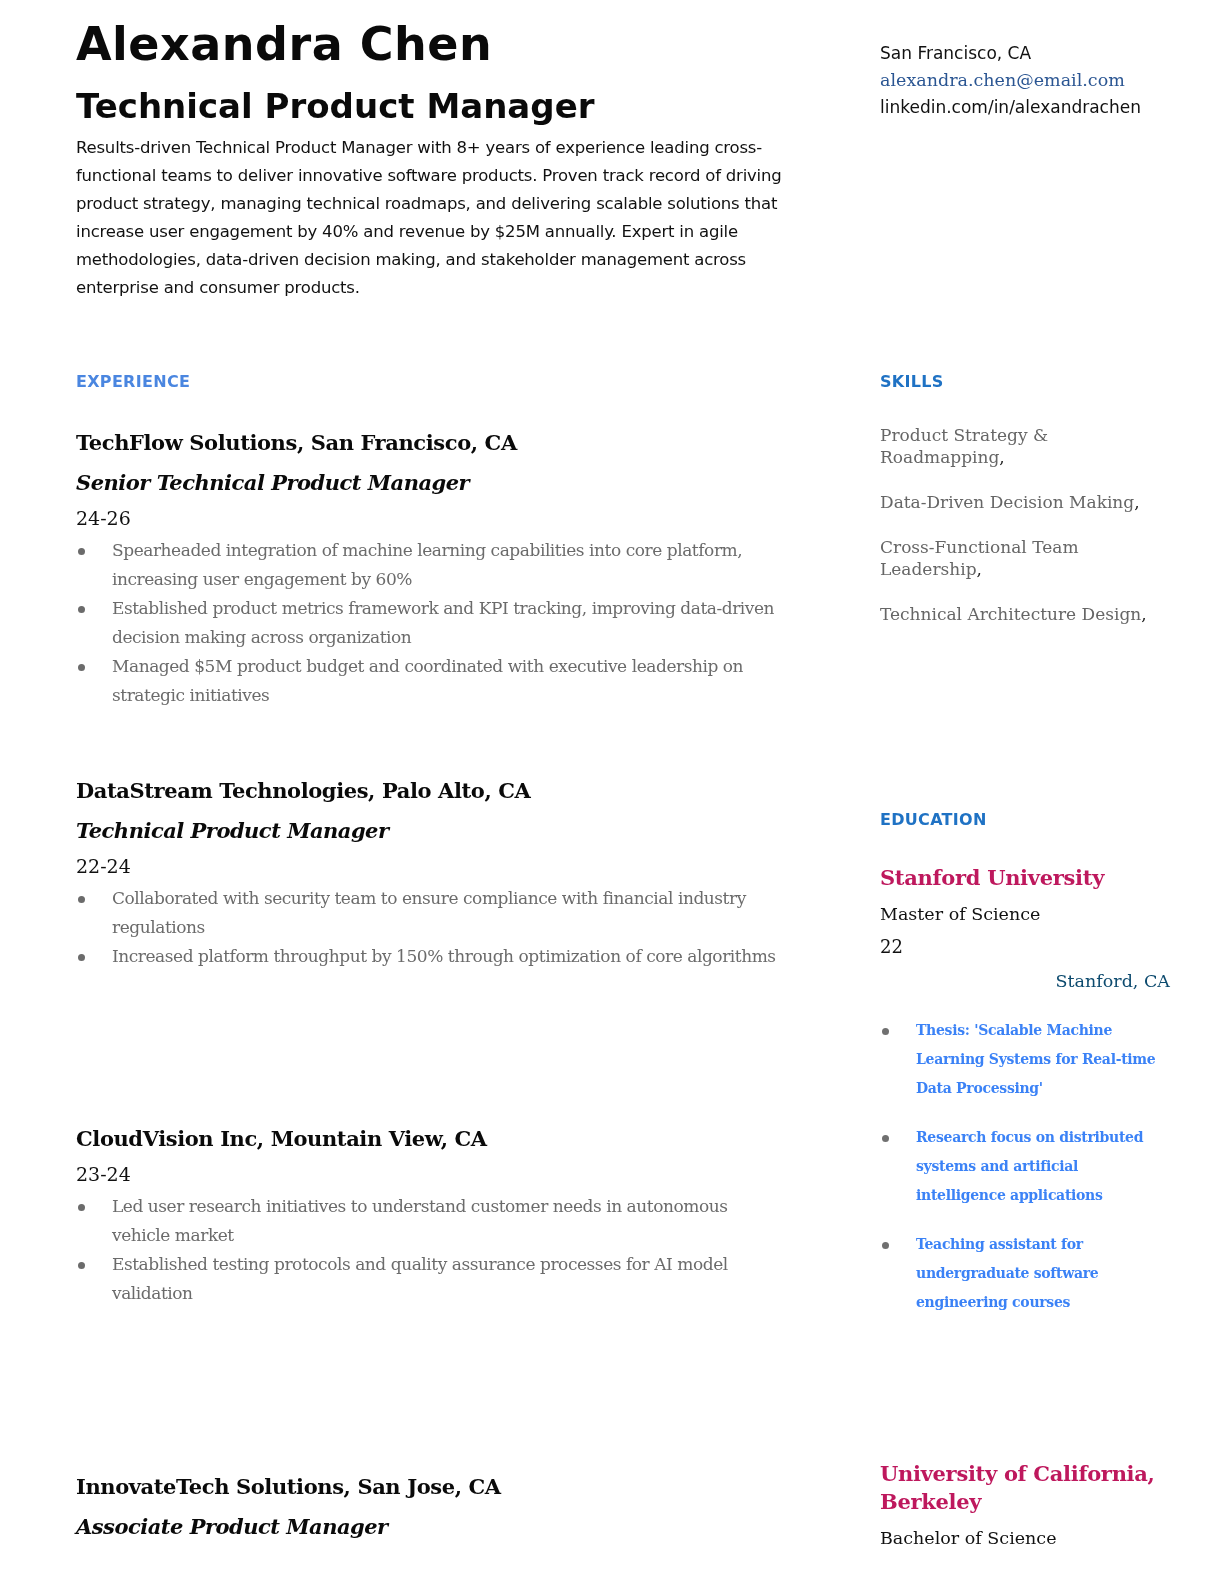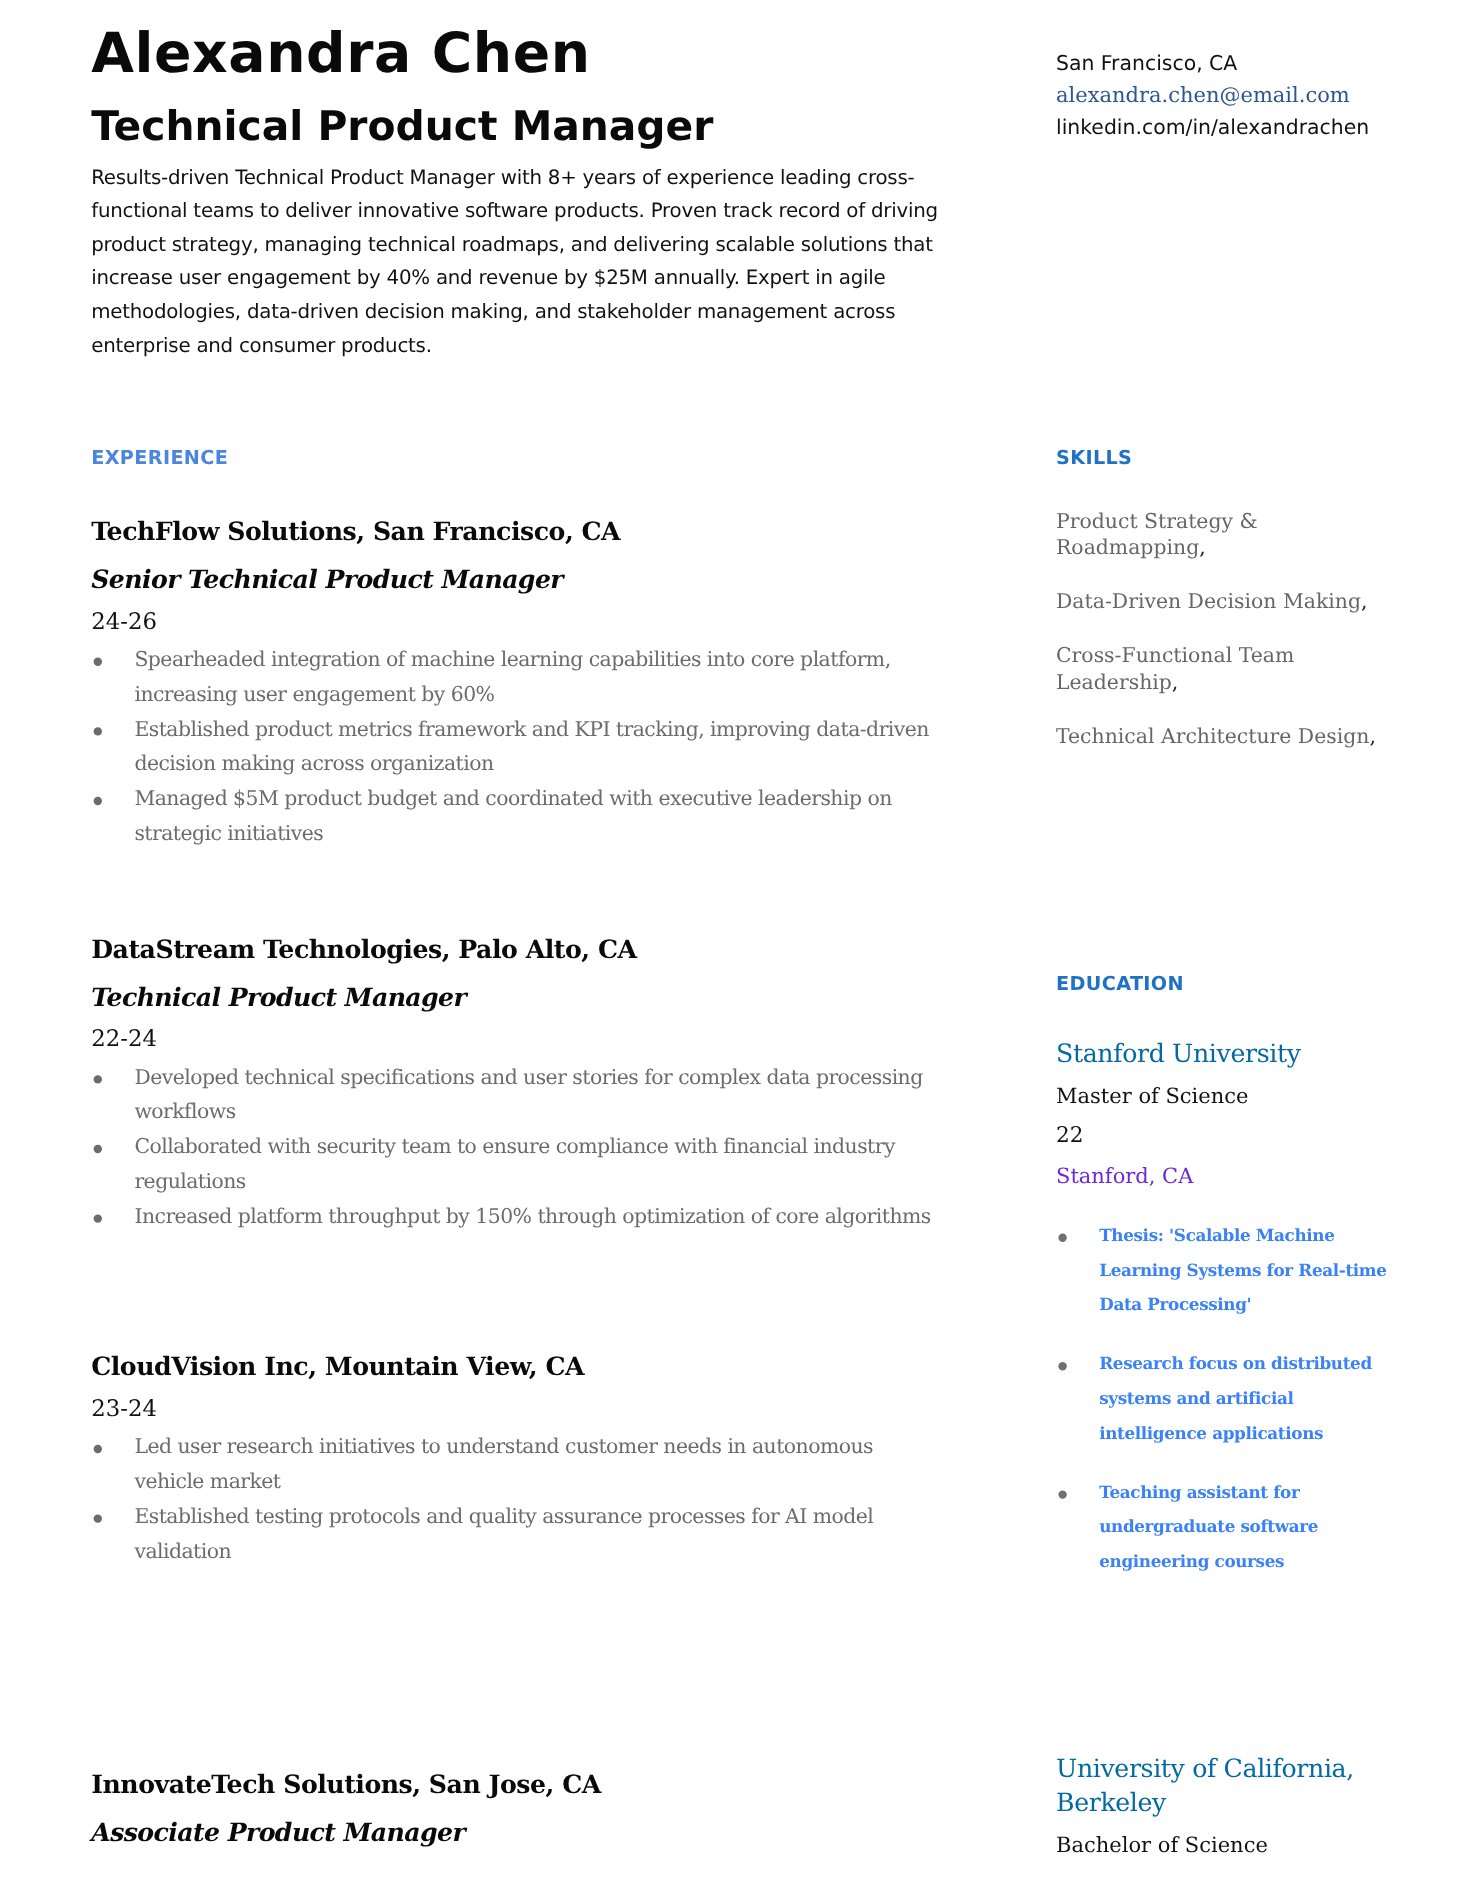--- a/index.html
+++ b/index.html
@@ -27,24 +27,24 @@
   .dates { font-family:"DejaVu Serif", serif; font-size:19px; line-height:28px; margin:6px 0 0 0; color:#111; }
   .bullets { list-style:none; margin:4px 0 0 0; padding:0; }
   .bullets li { position:relative; padding-left:36px; font-family:"DejaVu Serif", serif; font-size:17px; line-height:29px; color:#6b6b6b; letter-spacing:-0.45px; }
   .bullets li .dot { position:absolute; left:2px; top:12px; width:7px; height:7px; border-radius:50%; background:#6b6b6b; }
 
   .skills { position:absolute; top:410px; left:0; width:290px; }
   .skill { font-family:"DejaVu Serif", serif; font-size:17px; line-height:22px; color:#666; margin:0 0 23px 0; }
   .skill .comma { color:#222; }
 
   .edu { position:absolute; left:0; width:290px; }
-  .school { font-family:"DejaVu Serif", serif; font-weight:normal; font-size:21px; line-height:28px; margin:0; color:#0369a1; letter-spacing:-0.3px; }
+  .school { font-family:"DejaVu Serif", serif; font-weight:bold; font-size:21px; line-height:28px; margin:0; color:#be185d; letter-spacing:-0.3px; }
   .degree { font-family:"DejaVu Serif", serif; font-size:17.5px; line-height:24px; margin:10px 0 0 0; color:#111; }
   .edu-year { font-family:"DejaVu Serif", serif; font-size:18px; line-height:26px; margin:8px 0 0 0; color:#111; }
-  .edu-loc { font-family:"DejaVu Serif", serif; font-size:17.5px; line-height:26px; margin:8px 0 0 0; color:#6d28d9; }
+  .edu-loc { font-family:"DejaVu Serif", serif; font-size:17.5px; line-height:26px; margin:8px 0 0 0; color:#0c4a6e;text-align:right; }
   .edu-bullets { list-style:none; margin:22px 0 0 0; padding:0; }
   .edu-bullets li { position:relative; padding-left:36px; font-family:"DejaVu Serif", serif; font-weight:bold; font-size:14px; line-height:29px; color:#3b82f6; margin-bottom:20px; letter-spacing:-0.3px; }
   .edu-bullets li .dot { position:absolute; left:2px; top:12px; width:7px; height:7px; border-radius:50%; background:#707070; }
 </style>
 </head>
 <body>
 
 <div class="page">
 
   <div class="left">
@@ -63,21 +63,20 @@
         <li><span class="dot"></span><span>Established product metrics framework and KPI tracking, improving data-driven decision making across organization</span></li>
         <li><span class="dot"></span><span>Managed $5M product budget and coordinated with executive leadership on strategic initiatives</span></li>
       </ul>
     </div>
 
     <div class="job" style="top:762px;">
       <p class="company">DataStream Technologies, Palo Alto, CA</p>
       <p class="role">Technical Product Manager</p>
       <p class="dates">22-24</p>
       <ul class="bullets">
-        <li><span class="dot"></span><span>Developed technical specifications and user stories for complex data processing workflows</span></li>
         <li><span class="dot"></span><span>Collaborated with security team to ensure compliance with financial industry regulations</span></li>
         <li><span class="dot"></span><span>Increased platform throughput by 150% through optimization of core algorithms</span></li>
       </ul>
     </div>
 
     <div class="job" style="top:1110px;">
       <p class="company">CloudVision Inc, Mountain View, CA</p>
       <p class="dates">23-24</p>
       <ul class="bullets">
         <li><span class="dot"></span><span>Led user research initiatives to understand customer needs in autonomous vehicle market</span></li>

